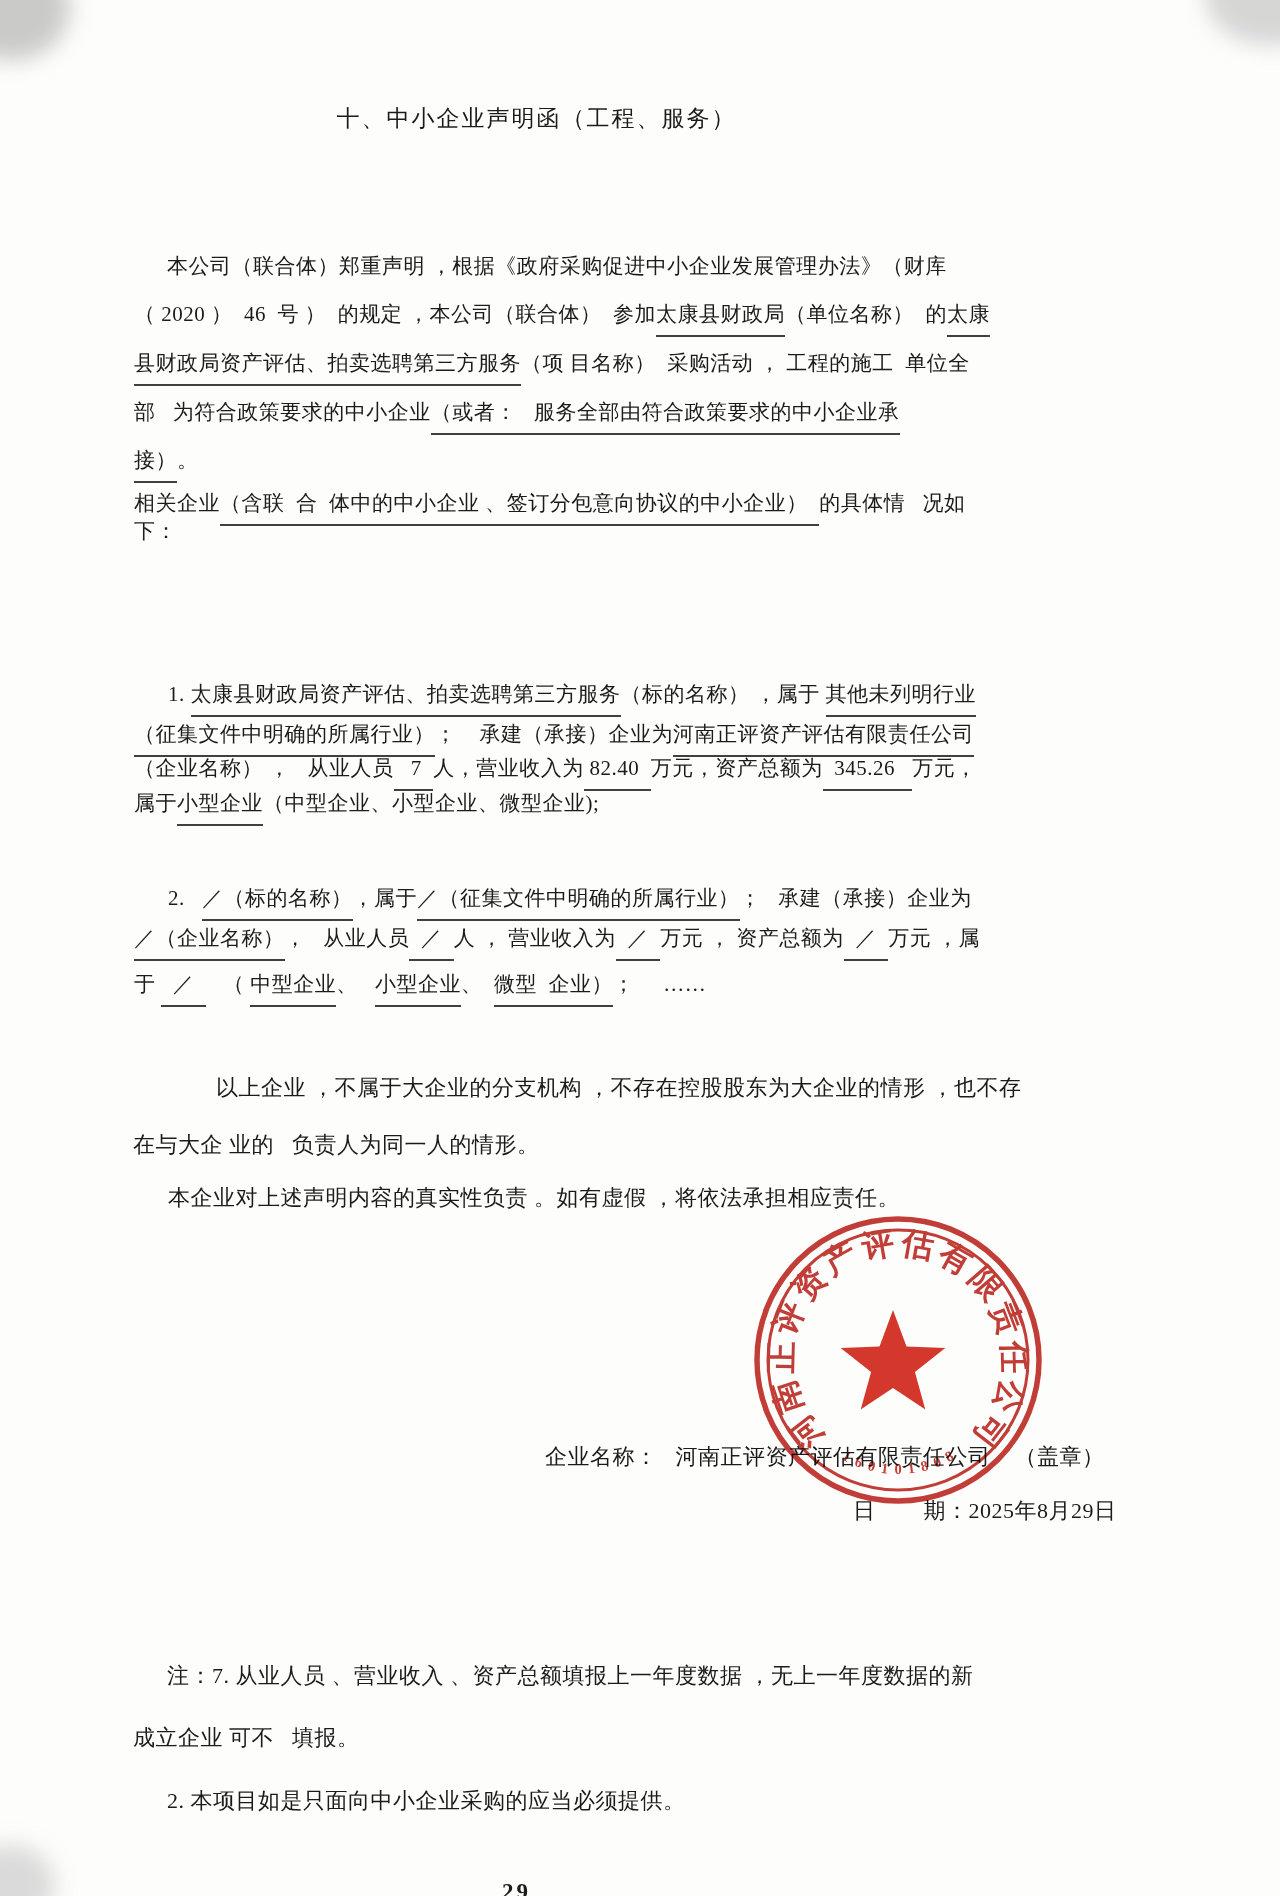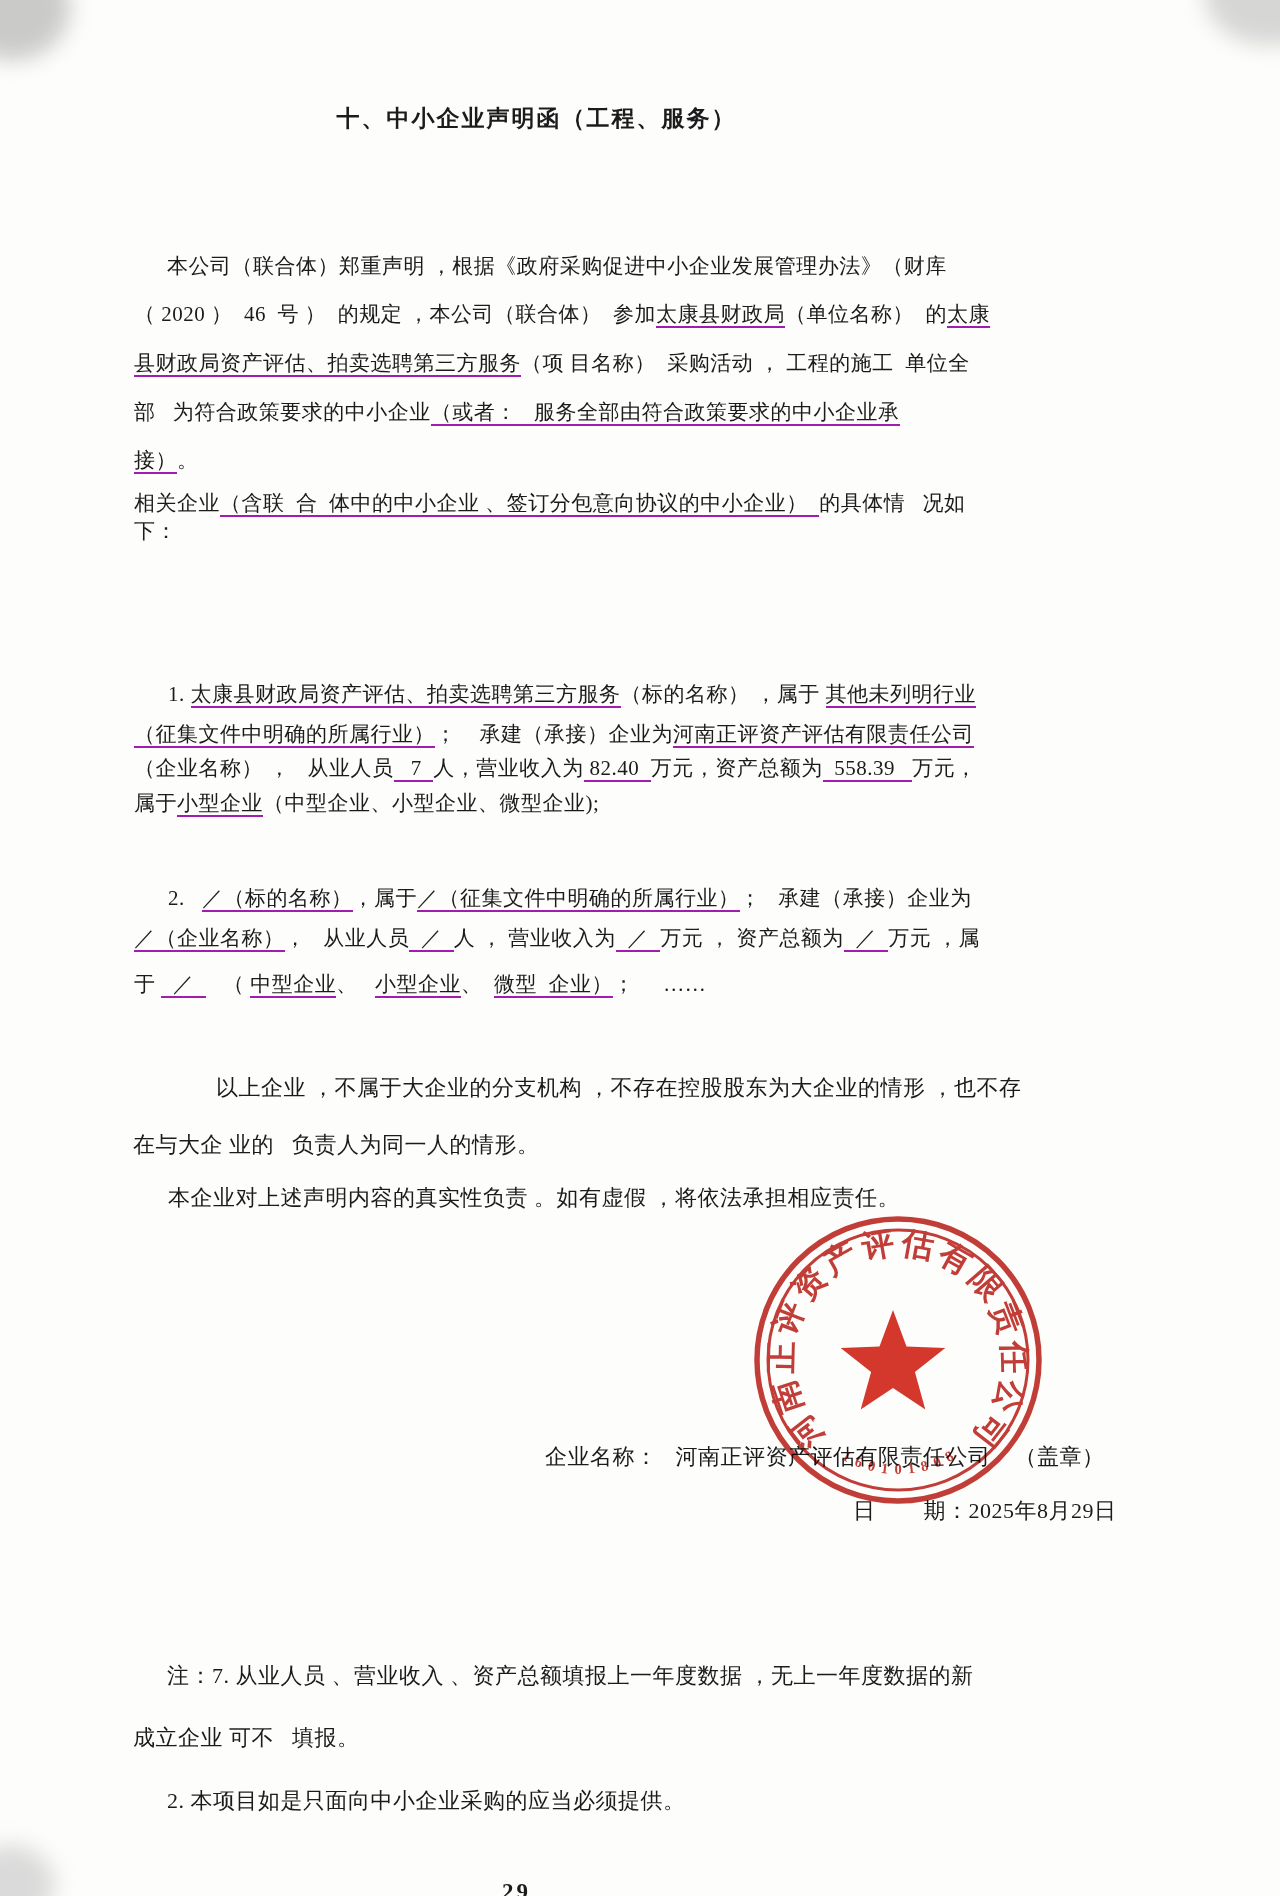--- a/index.html
+++ b/index.html
@@ -4,24 +4,24 @@
 <style>
   html,body{margin:0;padding:0;background:#888;}
   .page{
     position:relative;width:1280px;height:1896px;margin:0 auto;
     background:#fdfdfc;overflow:hidden;
     font-family:"Liberation Serif","DejaVu Serif",serif;
     color:#1b1b1b;
   }
   .tl{position:absolute;white-space:pre;font-size:21px;line-height:28px;letter-spacing:.5px;}
   .big{font-size:22px;}
-  .u{border-bottom:2px solid #a21caf;padding-bottom:0;}
+  .u{border-bottom:2px solid #404040;padding-bottom:9px;}
   .title{
     position:absolute;left:133px;top:103px;width:807px;text-align:center;
-    font-size:23px;font-weight:bold;letter-spacing:2px;white-space:pre;
+    font-size:23px;font-weight:normal;letter-spacing:2px;white-space:pre;
   }
   .seal{
     position:absolute;left:748px;top:1210px;width:300px;height:300px;
     mix-blend-mode:multiply;opacity:.93;
   }
   .seal text{font-family:"Liberation Serif","DejaVu Serif",serif;}
   .smudge{position:absolute;border-radius:50%;filter:blur(11px);}
   .sm1{left:-45px;top:-45px;width:115px;height:105px;background:rgba(140,140,140,.45);}
   .sm2{left:1205px;top:-55px;width:130px;height:100px;background:rgba(150,150,150,.38);}
   .sm3{left:-35px;top:1845px;width:90px;height:80px;background:rgba(130,130,130,.28);}
@@ -42,21 +42,21 @@
   <div class="tl" style="left:134px;top:300px;"><span>（ 2020 ）  46  号 ）  的规定 ，本公司（联合体）  参加</span><span class="u">太康县财政局</span><span>（单位名称）  的</span><span class="u">太康</span></div>
   <div class="tl" style="left:134px;top:349px;"><span class="u">县财政局资产评估、拍卖选聘第三方服务</span><span>（项 目名称）  采购活动 ， 工程的施工  单位全</span></div>
   <div class="tl" style="left:134px;top:398px;"><span>部   为符合政策要求的中小企业</span><span class="u">（或者：   服务全部由符合政策要求的中小企业承</span></div>
   <div class="tl" style="left:134px;top:446px;"><span class="u">接）</span><span>。</span></div>
 
   <div class="tl" style="left:134px;top:489px;"><span>相关企业</span><span class="u">（含联  合  体中的中小企业 、签订分包意向协议的中小企业）  </span><span>的具体情   况如</span></div>
   <div class="tl" style="left:134px;top:517px;"><span>下：</span></div>
 
   <div class="tl" style="left:168px;top:680px;"><span>1. </span><span class="u">太康县财政局资产评估、拍卖选聘第三方服务</span><span>（标的名称） ，属于 </span><span class="u">其他未列明行业</span></div>
   <div class="tl" style="left:134px;top:720px;"><span class="u">（征集文件中明确的所属行业）</span><span>；    承建（承接）企业为</span><span class="u">河南正评资产评估有限责任公司</span></div>
-  <div class="tl" style="left:134px;top:754px;"><span>（企业名称） ，   从业人员</span><span class="u">   7  </span><span>人，营业收入为</span><span class="u"> 82.40  </span><span>万元，资产总额为</span><span class="u">  558.39   </span><span>万元，</span></div>
+  <div class="tl" style="left:134px;top:754px;"><span>（企业名称） ，   从业人员</span><span class="u">   7  </span><span>人，营业收入为</span><span class="u"> 82.40  </span><span>万元，资产总额为</span><span class="u">  345.26   </span><span>万元，</span></div>
   <div class="tl" style="left:134px;top:789px;"><span>属于</span><span class="u">小型企业</span><span>（中型企业、小型企业、微型企业);</span></div>
 
   <div class="tl" style="left:168px;top:884px;"><span>2.   </span><span class="u">／（标的名称）</span><span>，属于</span><span class="u">／（征集文件中明确的所属行业）</span><span>；   承建（承接）企业为</span></div>
   <div class="tl" style="left:134px;top:924px;"><span class="u">／（企业名称）</span><span>，   从业人员</span><span class="u">  ／  </span><span>人 ， 营业收入为</span><span class="u">  ／  </span><span>万元 ， 资产总额为</span><span class="u">  ／  </span><span>万元 ，属</span></div>
   <div class="tl" style="left:134px;top:970px;"><span>于 </span><span class="u">  ／  </span><span>   （ </span><span class="u">中型企业</span><span>、   </span><span class="u">小型企业</span><span>、  </span><span class="u">微型  企业）</span><span>；     ……</span></div>
 
   <div class="tl big" style="left:172px;top:1074px;margin-left:44px;">以上企业 ，不属于大企业的分支机构 ，不存在控股股东为大企业的情形 ，也不存</div>
   <div class="tl big" style="left:133px;top:1131px;text-align:center;">在与大企 业的   负责人为同一人的情形。</div>
   <div class="tl big" style="left:168px;top:1184px;">本企业对上述声明内容的真实性负责 。如有虚假 ，将依法承担相应责任。</div>
 

